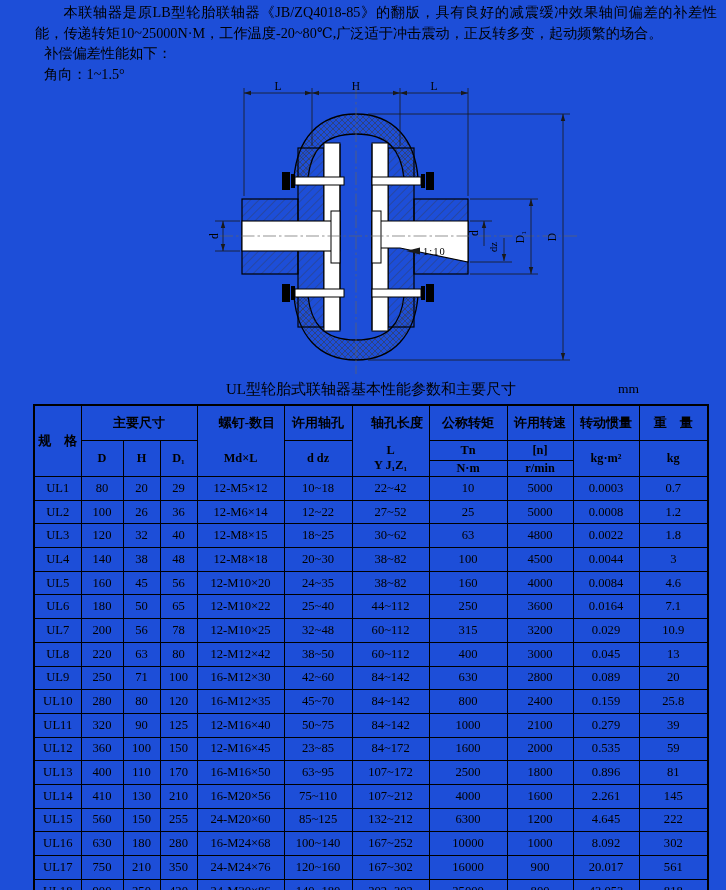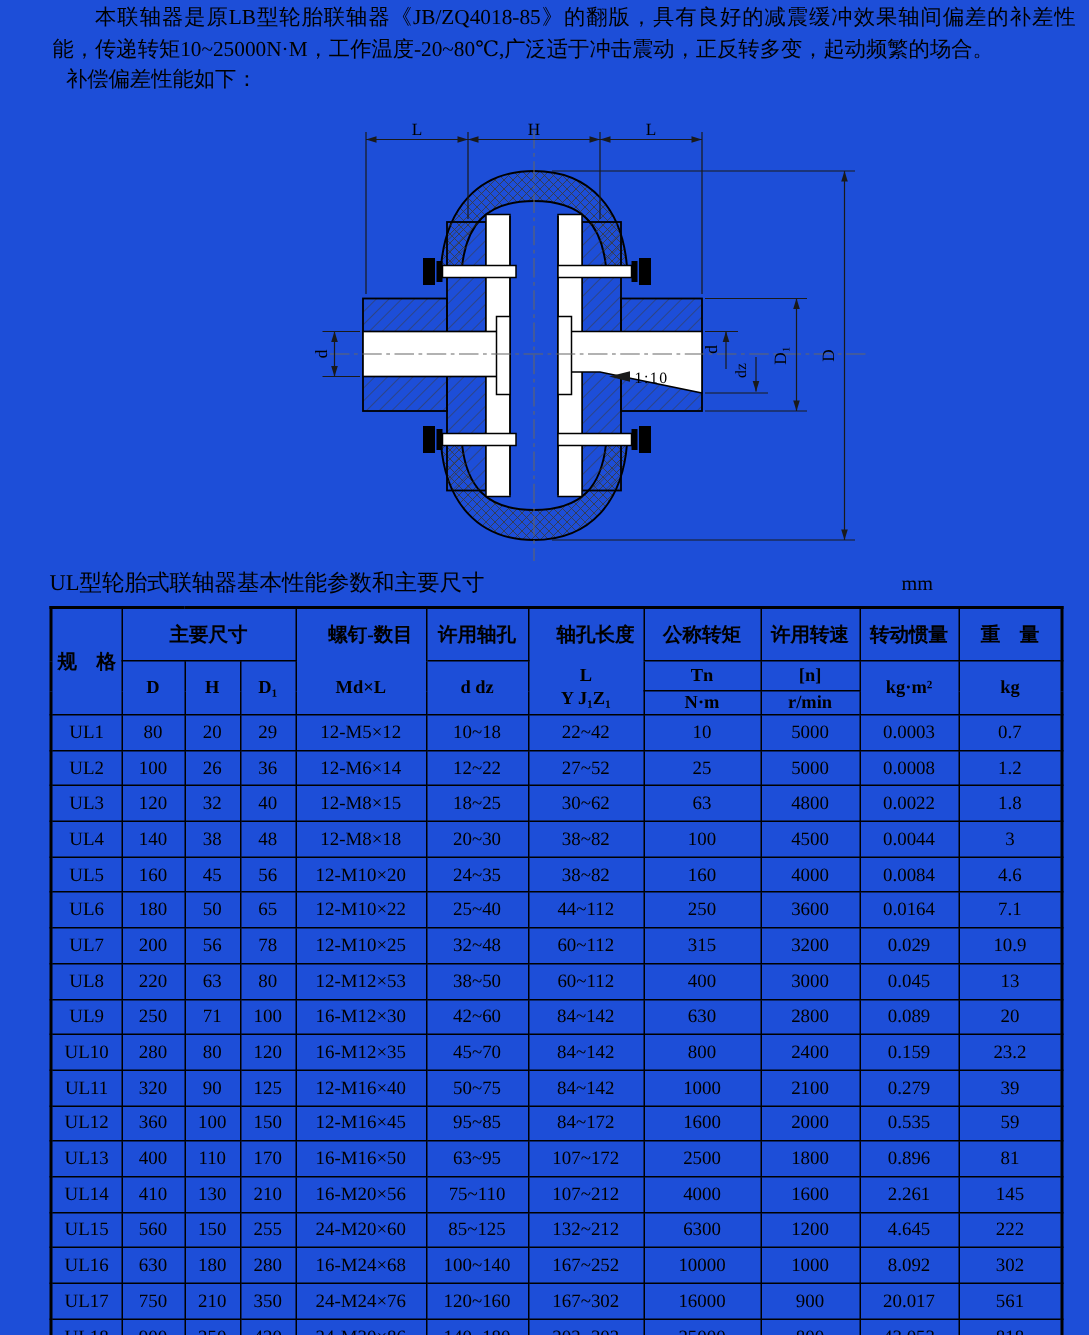--- a/index.html
+++ b/index.html
@@ -6,22 +6,22 @@
   .page{position:relative;width:726px;height:890px;background:#1d4ed8;color:#000;
         font-family:"Liberation Serif","DejaVu Serif",serif;overflow:hidden;}
   
   .intro{position:absolute;top:2px;left:35px;width:682px;font-size:14.2px;line-height:20.5px;}
   .intro p{margin:0;text-indent:2em;text-align:justify;}
   .intro .cline{margin-left:9px;}
   
   .drawing{position:absolute;top:80px;left:165px;width:445px;height:300px;}
   
   .tblsec{position:absolute;top:378px;left:33px;width:676px;}
-  .tbl-title{position:relative;font-size:15px;height:26px;line-height:22px;}
-  .tbl-unit{position:absolute;left:568px;top:0;font-size:13.5px;}
+  .tbl-title{position:relative;text-align:center;font-size:15px;height:26px;line-height:22px;}
+  .tbl-unit{position:absolute;left:585px;top:0;font-size:13.5px;}
   table{border-collapse:collapse;width:674px;table-layout:fixed;
         font-family:"Liberation Serif","DejaVu Serif",serif;}
   table{border:2px solid #000;}
   th,td{border:1px solid #000;text-align:center;vertical-align:middle;padding:0;}
   th{font-weight:bold;font-size:13px;}
   th.sub{font-size:12.3px;}
   td{font-size:12.6px;height:22.7px;}
   tr.hr1 th{height:34px;}
   tr.hr2 th{height:19px;}
   tr.hr3 th{height:15px;}
@@ -30,20 +30,21 @@
   .twoline{line-height:15px;}
 </style>
 </head>
 <body>
 
 <div class="page">
 
   <div class="intro">
     <p>本联轴器是原LB型轮胎联轴器《JB/ZQ4018-85》的翻版，具有良好的减震缓冲效果轴间偏差的补差性能，传递转矩10~25000N·M，工作温度-20~80℃,广泛适于冲击震动，正反转多变，起动频繁的场合。</p>
     <div class="cline">补偿偏差性能如下：</div>
+    <div class="cline">角向：1~1.5°</div>
   </div>
 
   <div class="drawing">
     <svg width="445" height="300" viewBox="165 80 445 300">
       <defs>
         <pattern id="hatch" patternUnits="userSpaceOnUse" width="6" height="6" patternTransform="rotate(45)">
           <line x1="0" y1="0" x2="0" y2="6" stroke="#3a3a3a" stroke-width="0.7"></line>
         </pattern>
         <pattern id="xhatch" patternUnits="userSpaceOnUse" width="6" height="6">
           <path d="M0,6 L6,0 M0,0 L6,6" stroke="#3a3a3a" stroke-width="0.55"></path>
@@ -295,21 +296,21 @@
             <td>315</td>
             <td>3200</td>
             <td>0.029</td>
             <td>10.9</td>
           </tr>
           <tr>
             <td>UL8</td>
             <td>220</td>
             <td>63</td>
             <td>80</td>
-            <td>12-M12×53</td>
+            <td>12-M12×42</td>
             <td>38~50</td>
             <td>60~112</td>
             <td>400</td>
             <td>3000</td>
             <td>0.045</td>
             <td>13</td>
           </tr>
           <tr>
             <td>UL9</td>
             <td>250</td>
@@ -327,42 +328,42 @@
             <td>UL10</td>
             <td>280</td>
             <td>80</td>
             <td>120</td>
             <td>16-M12×35</td>
             <td>45~70</td>
             <td>84~142</td>
             <td>800</td>
             <td>2400</td>
             <td>0.159</td>
-            <td>23.2</td>
+            <td>25.8</td>
           </tr>
           <tr>
             <td>UL11</td>
             <td>320</td>
             <td>90</td>
             <td>125</td>
             <td>12-M16×40</td>
             <td>50~75</td>
             <td>84~142</td>
             <td>1000</td>
             <td>2100</td>
             <td>0.279</td>
             <td>39</td>
           </tr>
           <tr>
             <td>UL12</td>
             <td>360</td>
             <td>100</td>
             <td>150</td>
             <td>12-M16×45</td>
-            <td>95~85</td>
+            <td>23~85</td>
             <td>84~172</td>
             <td>1600</td>
             <td>2000</td>
             <td>0.535</td>
             <td>59</td>
           </tr>
           <tr>
             <td>UL13</td>
             <td>400</td>
             <td>110</td>

